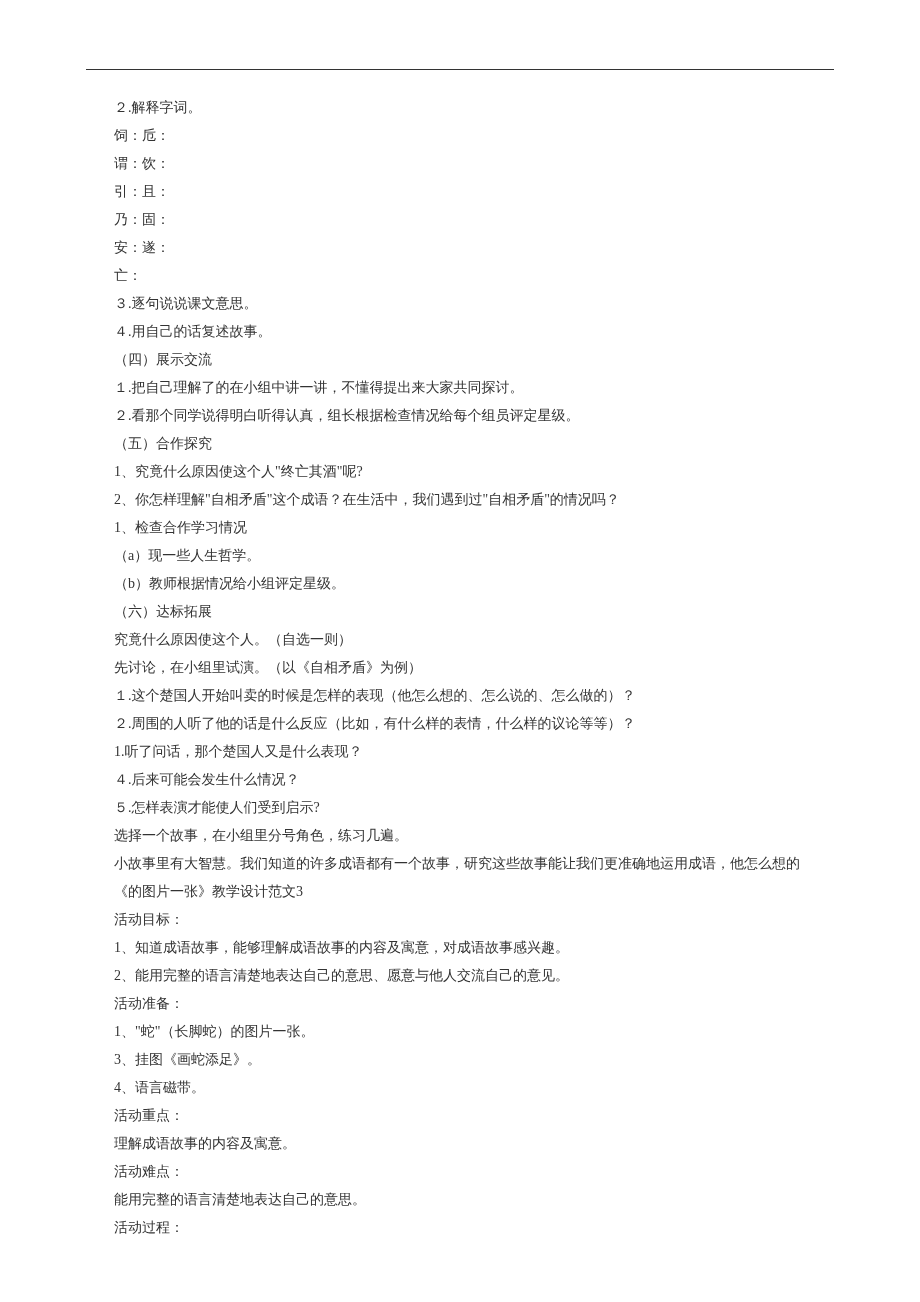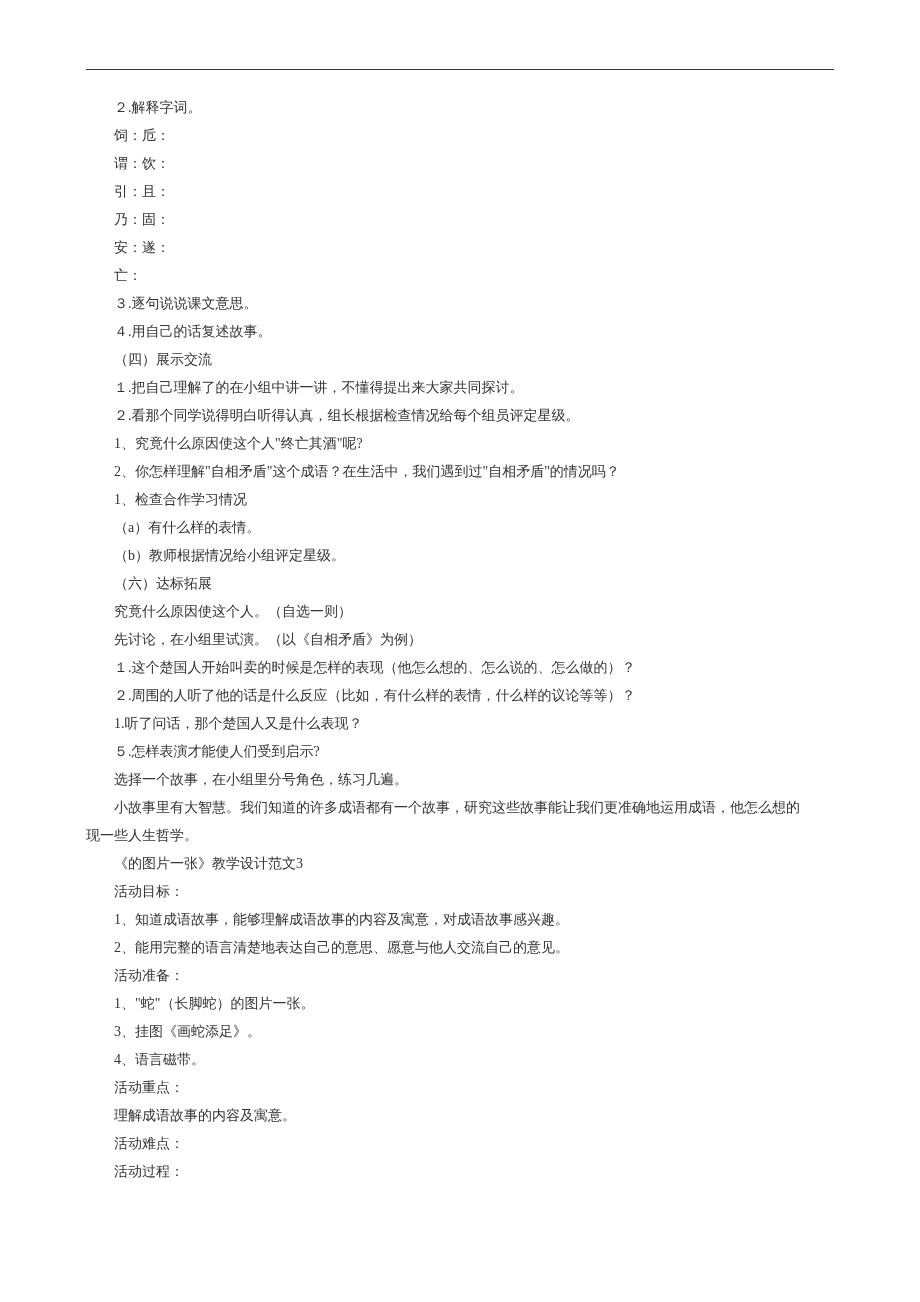--- a/index.html
+++ b/index.html
@@ -46,42 +46,44 @@
   <p class="line">谓：饮：</p>
   <p class="line">引：且：</p>
   <p class="line">乃：固：</p>
   <p class="line">安：遂：</p>
   <p class="line">亡：</p>
   <p class="line">３.逐句说说课文意思。</p>
   <p class="line">４.用自己的话复述故事。</p>
   <p class="line">（四）展示交流</p>
   <p class="line">１.把自己理解了的在小组中讲一讲，不懂得提出来大家共同探讨。</p>
   <p class="line">２.看那个同学说得明白听得认真，组长根据检查情况给每个组员评定星级。</p>
+  <p class="line">（五）合作探究</p>
   <p class="line">1、究竟什么原因使这个人"终亡其酒"呢?</p>
   <p class="line">2、你怎样理解"自相矛盾"这个成语？在生活中，我们遇到过"自相矛盾"的情况吗？</p>
   <p class="line">1、检查合作学习情况</p>
-  <p class="line">（a）有什么样的表情。</p>
+  <p class="line">（a）现一些人生哲学。</p>
   <p class="line">（b）教师根据情况给小组评定星级。</p>
   <p class="line">（六）达标拓展</p>
   <p class="line">究竟什么原因使这个人。（自选一则）</p>
   <p class="line">先讨论，在小组里试演。（以《自相矛盾》为例）</p>
   <p class="line">１.这个楚国人开始叫卖的时候是怎样的表现（他怎么想的、怎么说的、怎么做的）？</p>
   <p class="line">２.周围的人听了他的话是什么反应（比如，有什么样的表情，什么样的议论等等）？</p>
   <p class="line">1.听了问话，那个楚国人又是什么表现？</p>
+  <p class="line">４.后来可能会发生什么情况？</p>
   <p class="line">５.怎样表演才能使人们受到启示?</p>
   <p class="line">选择一个故事，在小组里分号角色，练习几遍。</p>
 
   <p class="line">小故事里有大智慧。我们知道的许多成语都有一个故事，研究这些故事能让我们更准确地运用成语，他怎么想的</p>
-  <p class="line no-indent">现一些人生哲学。</p>
 
   <p class="line">《的图片一张》教学设计范文3</p>
   <p class="line">活动目标：</p>
   <p class="line">1、知道成语故事，能够理解成语故事的内容及寓意，对成语故事感兴趣。</p>
   <p class="line">2、能用完整的语言清楚地表达自己的意思、愿意与他人交流自己的意见。</p>
   <p class="line">活动准备：</p>
   <p class="line">1、"蛇"（长脚蛇）的图片一张。</p>
   <p class="line">3、挂图《画蛇添足》。</p>
   <p class="line">4、语言磁带。</p>
   <p class="line">活动重点：</p>
   <p class="line">理解成语故事的内容及寓意。</p>
   <p class="line">活动难点：</p>
+  <p class="line">能用完整的语言清楚地表达自己的意思。</p>
   <p class="line">活动过程：</p>
 </div>
 
 </body></html>

